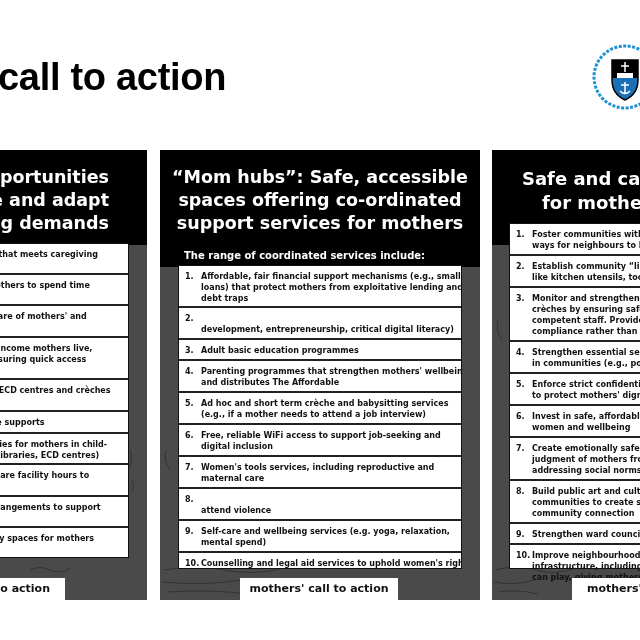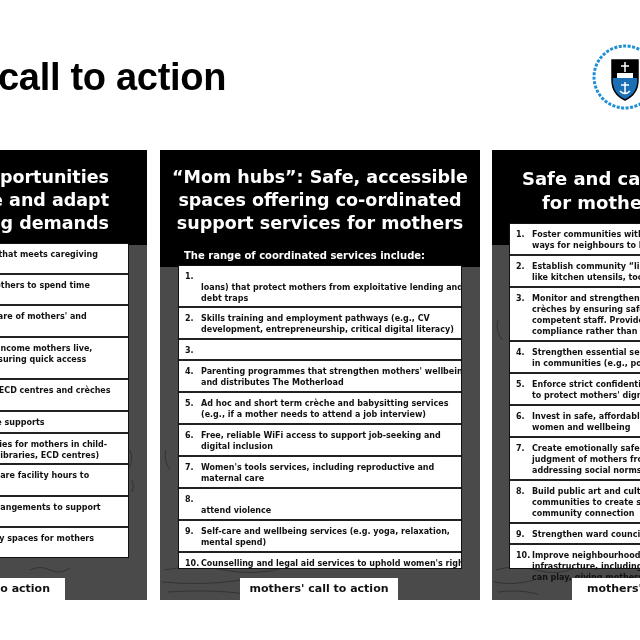--- a/index.html
+++ b/index.html
@@ -125,32 +125,33 @@
   </svg>
   <div class="panel-header">
     <span class="line">“Mom hubs”: Safe, accessible</span>
     <span class="line">spaces offering co-ordinated</span>
     <span class="line">support services for mothers</span>
   </div>
   <div class="panel-sub">The range of coordinated services include:</div>
   <div class="items" style="left:18px; top:115px; width:284px; height:304px;">
     <div class="item" style="height:42px">
         <span class="num">1.</span>
-        <span class="txt"><br><span>loans) that protect mothers from exploitative lending and</span><br><span>debt traps</span></span>
+        <span class="txt"><span>Affordable, fair financial support mechanisms (e.g., small</span><br><span>loans) that protect mothers from exploitative lending and</span><br><span>debt traps</span></span>
       </div>
     <div class="item" style="height:32px">
         <span class="num">2.</span>
-        <span class="txt"><span>Skills training and employment pathways (e.g., CV</span><br><span>development, entrepreneurship, critical digital literacy)</span></span>
+        <span class="txt"><br><span>development, entrepreneurship, critical digital literacy)</span></span>
       </div>
     <div class="item" style="height:21px">
         <span class="num">3.</span>
+        <span class="txt"><span>Adult basic education programmes</span></span>
       </div>
     <div class="item" style="height:32px">
         <span class="num">4.</span>
-        <span class="txt"><span>Parenting programmes that strengthen mothers' wellbeing</span><br><span>and distributes The Motherload</span></span>
+        <span class="txt"><span>Parenting programmes that strengthen mothers' wellbeing</span><br><span>and distributes The Affordable</span></span>
       </div>
     <div class="item" style="height:32px">
         <span class="num">5.</span>
         <span class="txt"><span>Ad hoc and short term crèche and babysitting services</span><br><span>(e.g., if a mother needs to attend a job interview)</span></span>
       </div>
     <div class="item" style="height:32px">
         <span class="num">6.</span>
         <span class="txt"><span>Free, reliable WiFi access to support job-seeking and</span><br><span>digital inclusion</span></span>
       </div>
     <div class="item" style="height:32px">

